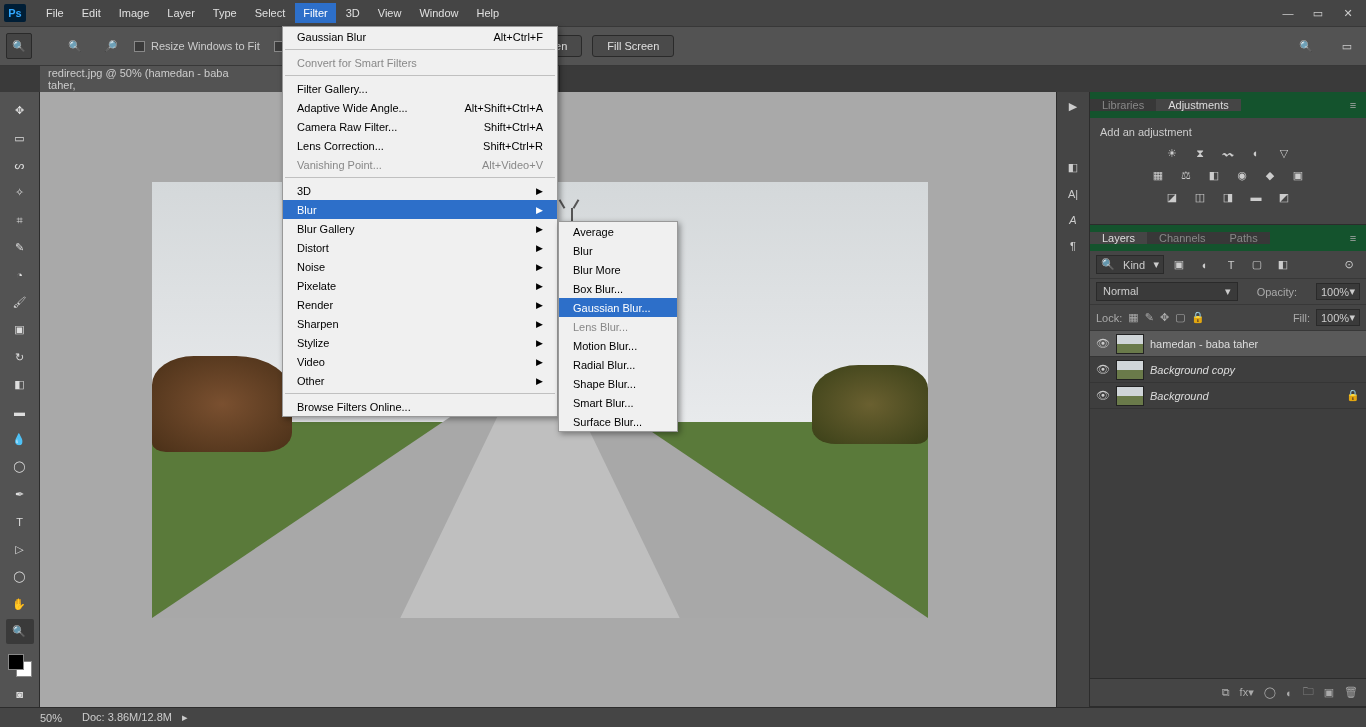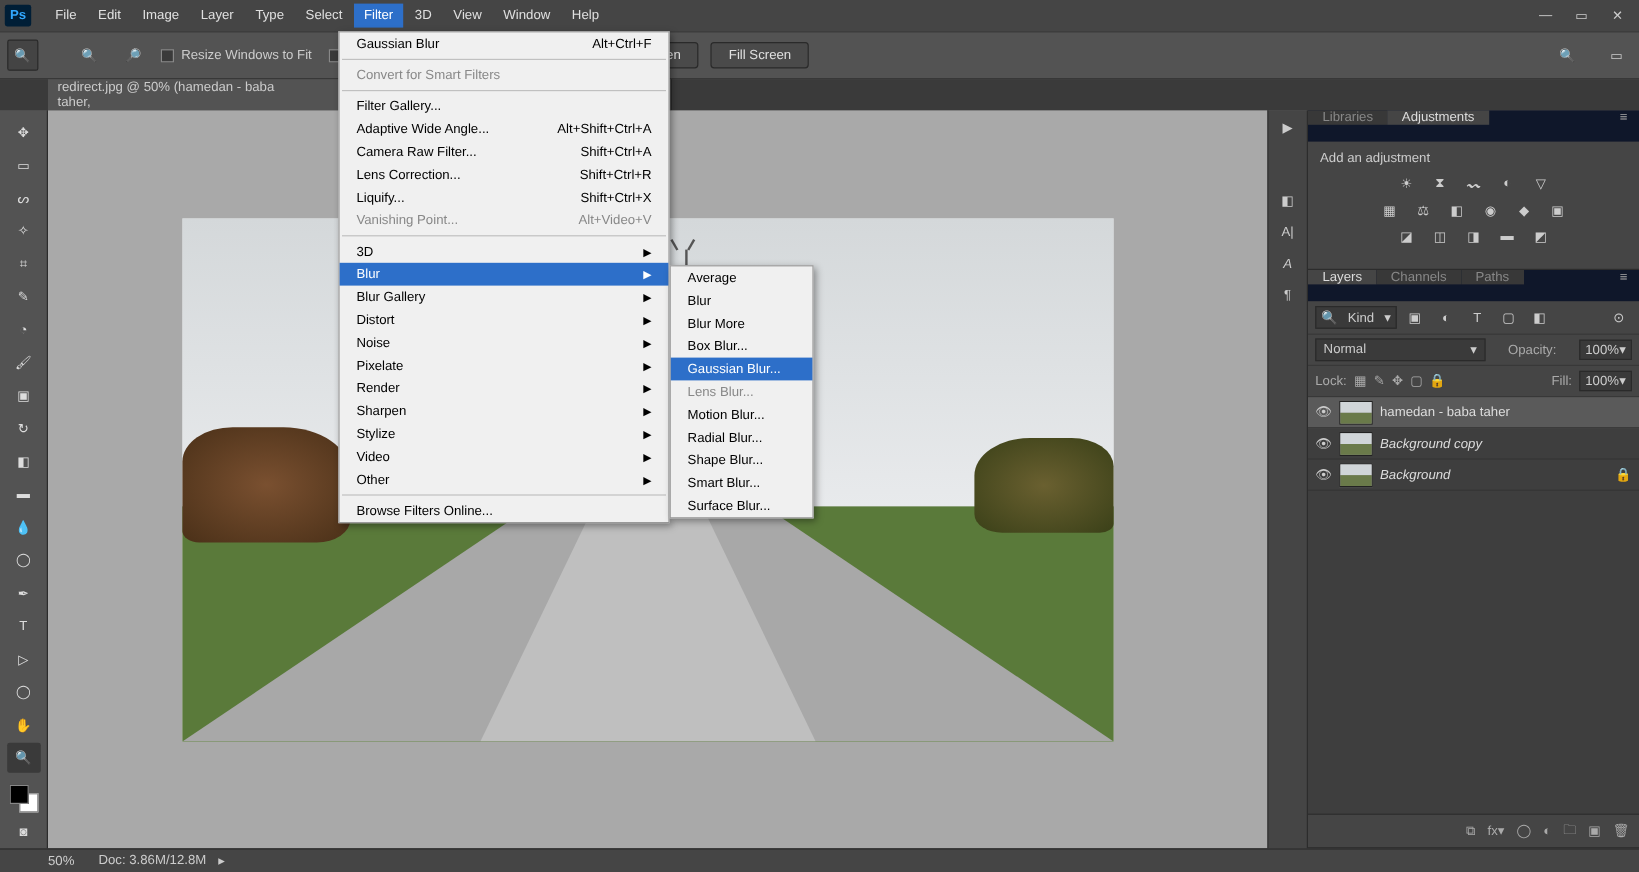--- a/index.html
+++ b/index.html
@@ -44,21 +44,21 @@
 .pole { position:absolute; left:54%; top:6%; width:2px; height:46%; background:#555; }
 .pole-top { position:absolute; left:52.5%; top:4%; width:20px; height:10px; }
 .pole-top::before,.pole-top::after{content:"";position:absolute;width:2px;height:10px;background:#555;}
 .pole-top::before{left:2px;transform:rotate(-30deg);}
 .pole-top::after{right:2px;transform:rotate(30deg);}
 
 .right-panel-zone { width: 310px; background: #535353; display: flex; }
 .collapse-strip { width: 34px; background: #454545; border-left:1px solid #2c2c2c; border-right:1px solid #2c2c2c; display:flex; flex-direction:column; align-items:center; padding-top:8px; gap:14px; }
 .panel-main { flex:1; display:flex; flex-direction:column; }
 .panel-group { background:#454545; border-bottom:1px solid #2c2c2c; }
-.panel-tabs { height:26px; display:flex; align-items:flex-start; background:#0f172a; }
+.panel-tabs { height:26px; display:flex; align-items:center; background:#14532d; }
 .ptab { padding:0 12px; display:flex; align-items:center; color:#888; background:#383838; }
 .ptab.active { background:#454545; color:#ddd; }
 .ptab-menu { margin-left:auto; width:26px; display:flex; align-items:center; justify-content:center; color:#aaa; }
 .adjustments-body { padding:8px 10px 14px; }
 .adj-label { color:#ccc; margin-bottom:6px; }
 .adj-row { display:flex; gap:6px; margin-bottom:4px; justify-content:center; }
 .adj-icon { width:22px; height:18px; display:flex; align-items:center; justify-content:center; color:#ccc; }
 
 .layers-body { display:flex; flex-direction:column; }
 .layer-filter-row { height:28px; display:flex; align-items:center; gap:4px; padding:0 6px; border-bottom:1px solid #383838; }
@@ -342,24 +342,20 @@
       <span>Alt+Shift+Ctrl+A</span>
     </div>
     <div class="menu-item">
       <span>Camera Raw Filter...</span>
       <span>Shift+Ctrl+A</span>
     </div>
     <div class="menu-item">
       <span>Lens Correction...</span>
       <span>Shift+Ctrl+R</span>
     </div>
-    <div class="menu-item">
-      <span>Liquify...</span>
-      <span>Shift+Ctrl+X</span>
-    </div>
     <div class="menu-item disabled">
       <span>Vanishing Point...</span>
       <span>Alt+Video+V</span>
     </div>
     <div class="menu-sep"></div>
     <div class="menu-item">
       <span>3D</span>
       <span class="submenu-arrow">▶</span>
     </div>
     <div class="menu-item highlight">

